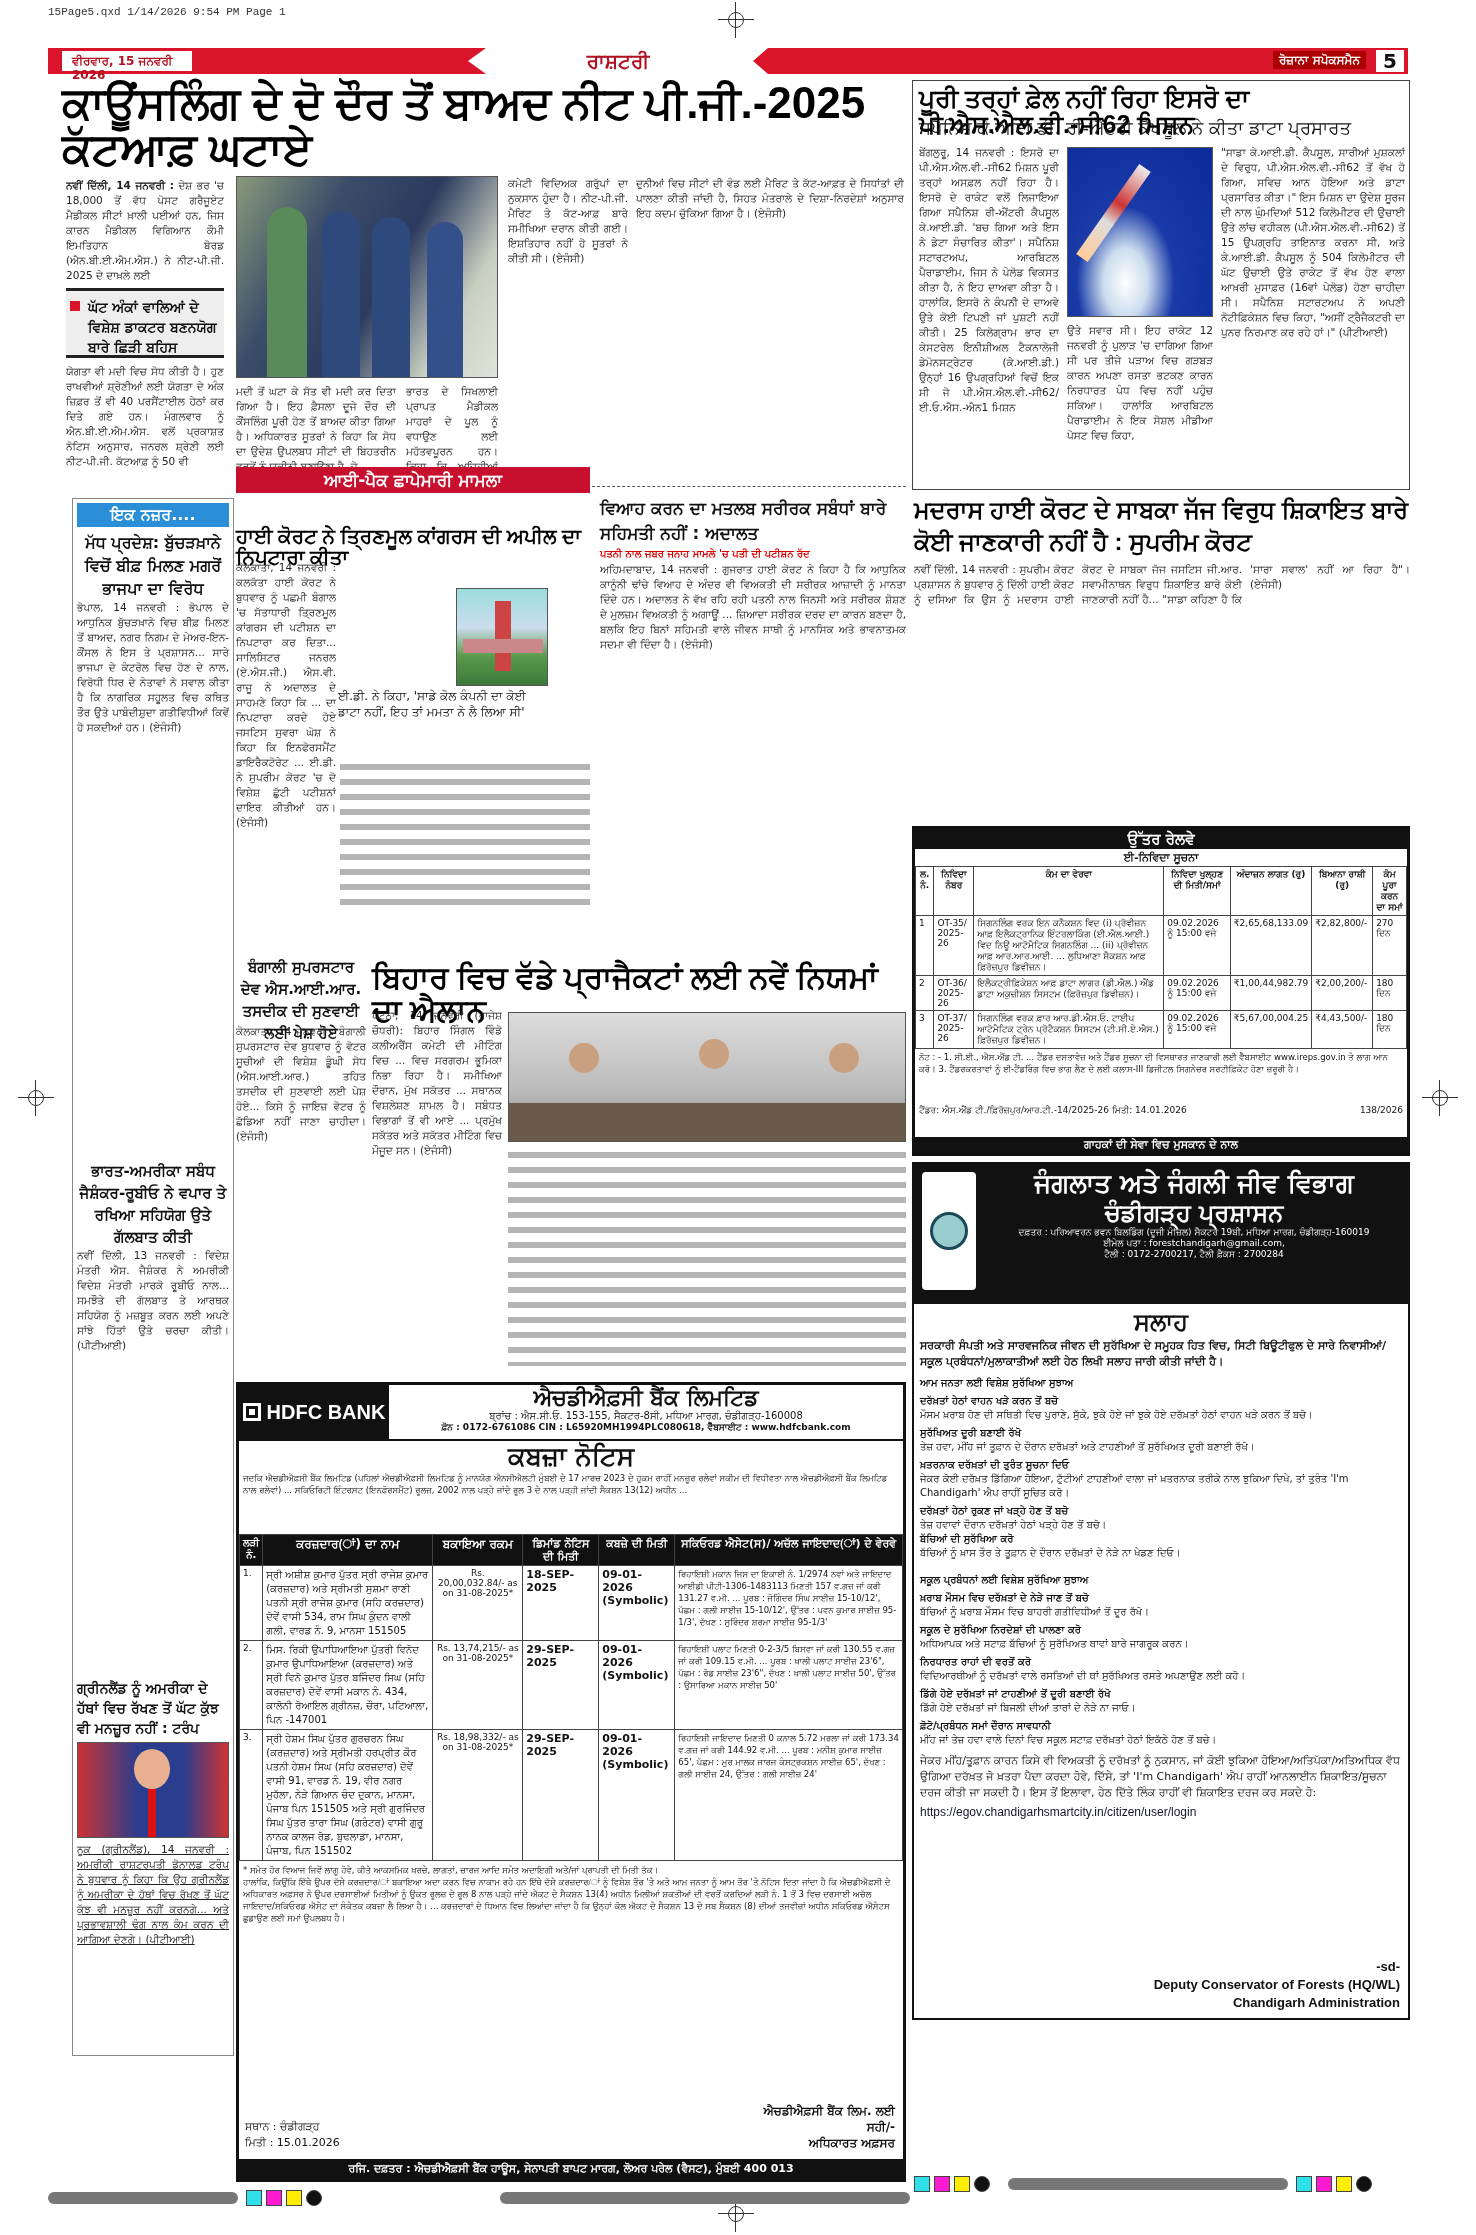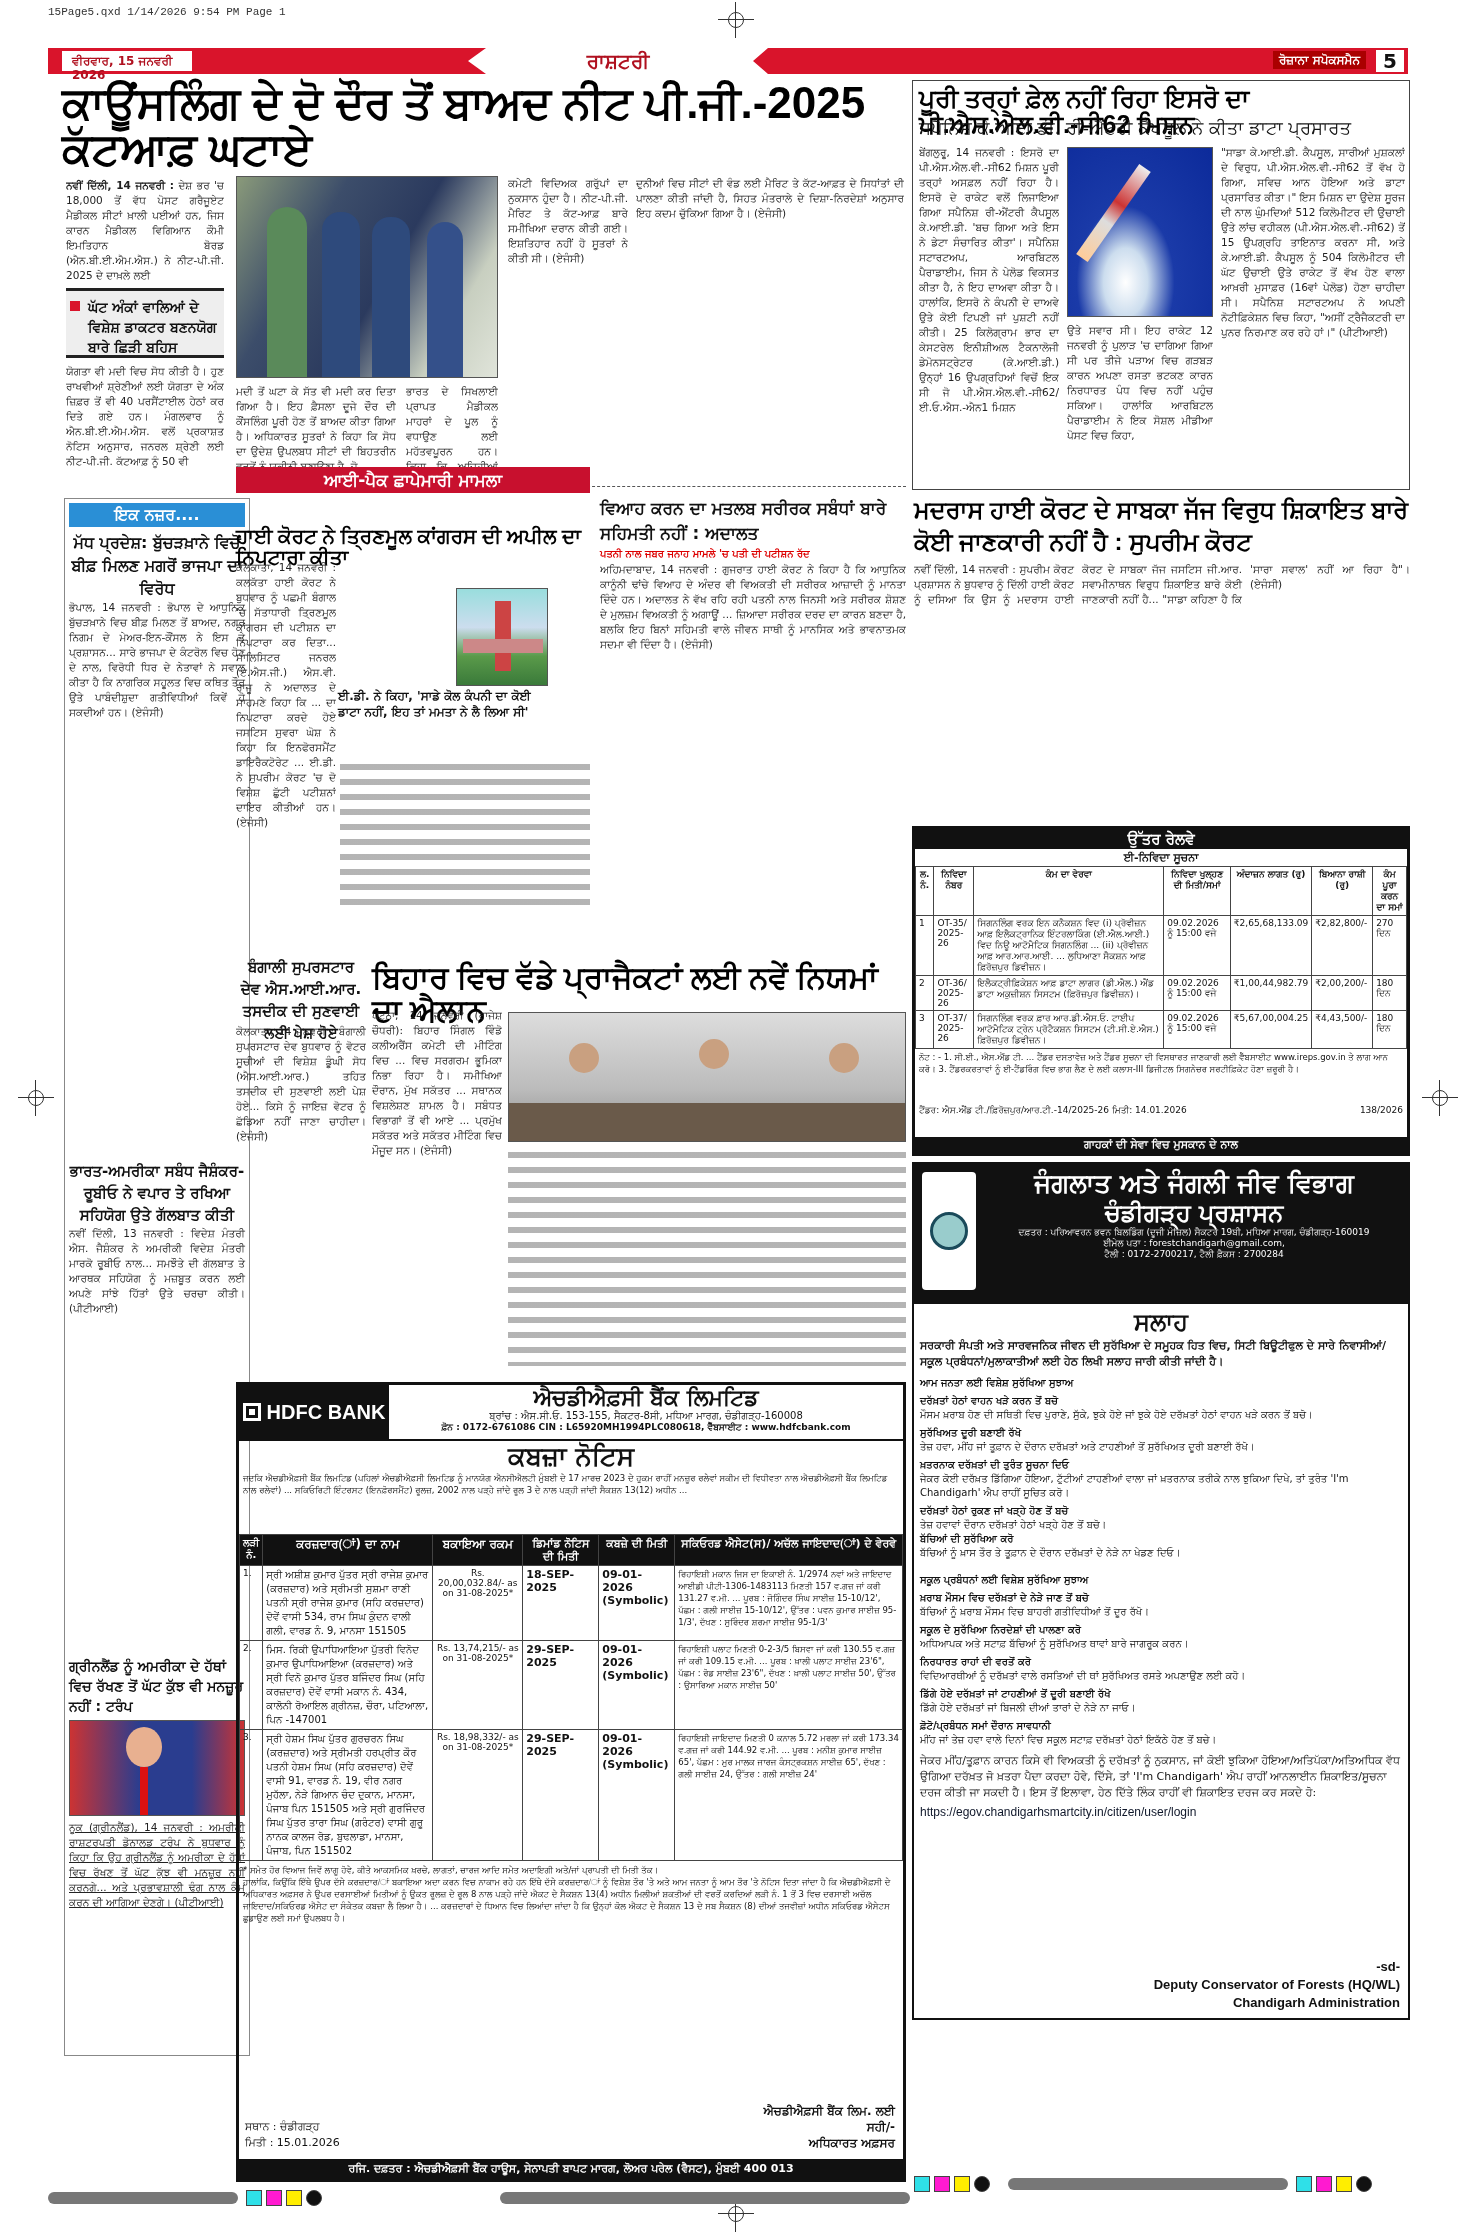--- a/index.html
+++ b/index.html
@@ -80,41 +80,41 @@
   <div class="headline-xl" style="left:6px;top:4px;width:488px;font-size:25px;">ਪੂਰੀ ਤਰ੍ਹਾਂ ਫ਼ੇਲ ਨਹੀਂ ਰਿਹਾ ਇਸਰੋ ਦਾ ਪੀ.ਐਸ.ਐਲ.ਵੀ.-ਸੀ62 ਮਿਸ਼ਨ</div>
   <div style="position:absolute;left:6px;top:36px;width:488px;font-size:18px;line-height:22px;">ਸਪੈਨਿਸ਼ ਕੇ.ਆਈ.ਡੀ. ਰੀ-ਐਂਟਰੀ ਕੈਪਸੂਲ ਨੇ ਕੀਤਾ ਡਾਟਾ ਪ੍ਰਸਾਰਤ</div>
   <div class="col-text" style="left:6px;top:64px;width:140px;height:340px;">ਬੇਂਗਲੁਰੂ, 14 ਜਨਵਰੀ : ਇਸਰੋ ਦਾ ਪੀ.ਐਸ.ਐਲ.ਵੀ.-ਸੀ62 ਮਿਸ਼ਨ ਪੂਰੀ ਤਰ੍ਹਾਂ ਅਸਫ਼ਲ ਨਹੀਂ ਰਿਹਾ ਹੈ। ਇਸਰੋ ਦੇ ਰਾਕੇਟ ਵਲੋਂ ਲਿਜਾਇਆ ਗਿਆ ਸਪੈਨਿਸ਼ ਰੀ-ਐਂਟਰੀ ਕੈਪਸੂਲ ਕੇ.ਆਈ.ਡੀ. 'ਬਚ ਗਿਆ ਅਤੇ ਇਸ ਨੇ ਡੇਟਾ ਸੰਚਾਰਿਤ ਕੀਤਾ'। ਸਪੈਨਿਸ਼ ਸਟਾਰਟਅਪ, ਆਰਬਿਟਲ ਪੈਰਾਡਾਈਮ, ਜਿਸ ਨੇ ਪੇਲੋਡ ਵਿਕਸਤ ਕੀਤਾ ਹੈ, ਨੇ ਇਹ ਦਾਅਵਾ ਕੀਤਾ ਹੈ। ਹਾਲਾਂਕਿ, ਇਸਰੋ ਨੇ ਕੰਪਨੀ ਦੇ ਦਾਅਵੇ ਉਤੇ ਕੋਈ ਟਿਪਣੀ ਜਾਂ ਪੁਸ਼ਟੀ ਨਹੀਂ ਕੀਤੀ। 25 ਕਿਲੋਗ੍ਰਾਮ ਭਾਰ ਦਾ ਕੇਸਟਰੇਲ ਇਨੀਸ਼ੀਅਲ ਟੈਕਨਾਲੋਜੀ ਡੇਮੋਨਸਟ੍ਰੇਟਰ (ਕੇ.ਆਈ.ਡੀ.) ਉਨ੍ਹਾਂ 16 ਉਪਗ੍ਰਹਿਆਂ ਵਿਚੋਂ ਇਕ ਸੀ ਜੋ ਪੀ.ਐਸ.ਐਲ.ਵੀ.-ਸੀ62/ਈ.ਓ.ਐਸ.-ਐਨ1 ਮਿਸ਼ਨ</div>
   <div class="photo" style="left:154px;top:66px;width:146px;height:170px;background:radial-gradient(ellipse at 40% 80%,#fff 0%,#cde 18%,#1a3aa8 40%,#0c2a9a 100%);">
     <div style="position:absolute;left:70px;top:20px;width:14px;height:110px;background:linear-gradient(#eee,#c33 40%,#ddd 60%,#fc9);transform:rotate(35deg);transform-origin:top;"></div>
   </div>
   <div class="col-text" style="left:154px;top:242px;width:146px;height:162px;">ਉਤੇ ਸਵਾਰ ਸੀ। ਇਹ ਰਾਕੇਟ 12 ਜਨਵਰੀ ਨੂੰ ਪੁਲਾੜ 'ਚ ਦਾਗਿਆ ਗਿਆ ਸੀ ਪਰ ਤੀਜੇ ਪੜਾਅ ਵਿਚ ਗੜਬੜ ਕਾਰਨ ਅਪਣਾ ਰਸਤਾ ਭਟਕਣ ਕਾਰਨ ਨਿਰਧਾਰਤ ਪੰਧ ਵਿਚ ਨਹੀਂ ਪਹੁੰਚ ਸਕਿਆ। ਹਾਲਾਂਕਿ ਆਰਬਿਟਲ ਪੈਰਾਡਾਈਮ ਨੇ ਇਕ ਸੋਸ਼ਲ ਮੀਡੀਆ ਪੋਸਟ ਵਿਚ ਕਿਹਾ,</div>
   <div class="col-text" style="left:308px;top:64px;width:184px;height:340px;">"ਸਾਡਾ ਕੇ.ਆਈ.ਡੀ. ਕੈਪਸੂਲ, ਸਾਰੀਆਂ ਮੁਸ਼ਕਲਾਂ ਦੇ ਵਿਰੁਧ, ਪੀ.ਐਸ.ਐਲ.ਵੀ.-ਸੀ62 ਤੋਂ ਵੱਖ ਹੋ ਗਿਆ, ਸਵਿਚ ਆਨ ਹੋਇਆ ਅਤੇ ਡਾਟਾ ਪ੍ਰਸਾਰਿਤ ਕੀਤਾ।" ਇਸ ਮਿਸ਼ਨ ਦਾ ਉਦੇਸ਼ ਸੂਰਜ ਦੀ ਨਾਲ ਘੁੰਮਦਿਆਂ 512 ਕਿਲੋਮੀਟਰ ਦੀ ਉਚਾਈ ਉਤੇ ਲਾਂਚ ਵਹੀਕਲ (ਪੀ.ਐਸ.ਐਲ.ਵੀ.-ਸੀ62) ਤੋਂ 15 ਉਪਗ੍ਰਹਿ ਤਾਇਨਾਤ ਕਰਨਾ ਸੀ, ਅਤੇ ਕੇ.ਆਈ.ਡੀ. ਕੈਪਸੂਲ ਨੂੰ 504 ਕਿਲੋਮੀਟਰ ਦੀ ਘੱਟ ਉਚਾਈ ਉਤੇ ਰਾਕੇਟ ਤੋਂ ਵੱਖ ਹੋਣ ਵਾਲਾ ਆਖ਼ਰੀ ਮੁਸਾਫ਼ਰ (16ਵਾਂ ਪੇਲੋਡ) ਹੋਣਾ ਚਾਹੀਦਾ ਸੀ। ਸਪੈਨਿਸ਼ ਸਟਾਰਟਅਪ ਨੇ ਅਪਣੀ ਨੋਟੀਫ਼ਿਕੇਸ਼ਨ ਵਿਚ ਕਿਹਾ, "ਅਸੀਂ ਟ੍ਰੈਜੈਕਟਰੀ ਦਾ ਪੁਨਰ ਨਿਰਮਾਣ ਕਰ ਰਹੇ ਹਾਂ।" (ਪੀਟੀਆਈ)</div>
 </div>
 
-<div class="box" style="left:64px;top:498px;width:186px;height:1558px;border-color:#888;">
+<div class="box" style="left:72px;top:498px;width:162px;height:1558px;border-color:#888;">
   <div style="margin:4px;height:24px;background:#2a8fd6;color:#fff;font-size:16px;font-weight:bold;text-align:center;line-height:24px;">ਇਕ ਨਜ਼ਰ....</div>
   <div style="padding:0 4px;font-size:16px;font-weight:bold;text-align:center;line-height:23px;">ਮੱਧ ਪ੍ਰਦੇਸ਼: ਬੁੱਚੜਖ਼ਾਨੇ ਵਿਚੋਂ ਬੀਫ਼ ਮਿਲਣ ਮਗਰੋਂ ਭਾਜਪਾ ਦਾ ਵਿਰੋਧ</div>
   <div class="col-text" style="position:relative;padding:0 4px;height:560px;">ਭੋਪਾਲ, 14 ਜਨਵਰੀ : ਭੋਪਾਲ ਦੇ ਆਧੁਨਿਕ ਬੁੱਚੜਖ਼ਾਨੇ ਵਿਚ ਬੀਫ਼ ਮਿਲਣ ਤੋਂ ਬਾਅਦ, ਨਗਰ ਨਿਗਮ ਦੇ ਮੇਅਰ-ਇਨ-ਕੌਂਸਲ ਨੇ ਇਸ ਤੇ ਪ੍ਰਸ਼ਾਸਨ... ਸਾਰੇ ਭਾਜਪਾ ਦੇ ਕੰਟਰੋਲ ਵਿਚ ਹੋਣ ਦੇ ਨਾਲ, ਵਿਰੋਧੀ ਧਿਰ ਦੇ ਨੇਤਾਵਾਂ ਨੇ ਸਵਾਲ ਕੀਤਾ ਹੈ ਕਿ ਨਾਗਰਿਕ ਸਹੂਲਤ ਵਿਚ ਕਥਿਤ ਤੌਰ ਉਤੇ ਪਾਬੰਦੀਸ਼ੁਦਾ ਗਤੀਵਿਧੀਆਂ ਕਿਵੇਂ ਹੋ ਸਕਦੀਆਂ ਹਨ। (ਏਜੰਸੀ)</div>
   <div style="padding:0 4px;font-size:15px;font-weight:bold;text-align:center;line-height:22px;">ਭਾਰਤ-ਅਮਰੀਕਾ ਸਬੰਧ ਜੈਸ਼ੰਕਰ-ਰੂਬੀਓ ਨੇ ਵਪਾਰ ਤੇ ਰਖਿਆ ਸਹਿਯੋਗ ਉਤੇ ਗੱਲਬਾਤ ਕੀਤੀ</div>
   <div class="col-text" style="position:relative;padding:0 4px;height:430px;">ਨਵੀਂ ਦਿੱਲੀ, 13 ਜਨਵਰੀ : ਵਿਦੇਸ਼ ਮੰਤਰੀ ਐਸ. ਜੈਸ਼ੰਕਰ ਨੇ ਅਮਰੀਕੀ ਵਿਦੇਸ਼ ਮੰਤਰੀ ਮਾਰਕੋ ਰੂਬੀਓ ਨਾਲ... ਸਮਝੌਤੇ ਦੀ ਗੱਲਬਾਤ ਤੇ ਆਰਥਕ ਸਹਿਯੋਗ ਨੂੰ ਮਜ਼ਬੂਤ ਕਰਨ ਲਈ ਅਪਣੇ ਸਾਂਝੇ ਹਿੱਤਾਂ ਉਤੇ ਚਰਚਾ ਕੀਤੀ। (ਪੀਟੀਆਈ)</div>
   <div style="padding:0 4px;font-size:14px;font-weight:bold;line-height:20px;">ਗ੍ਰੀਨਲੈਂਡ ਨੂੰ ਅਮਰੀਕਾ ਦੇ ਹੱਥਾਂ ਵਿਚ ਰੱਖਣ ਤੋਂ ਘੱਟ ਕੁੱਝ ਵੀ ਮਨਜ਼ੂਰ ਨਹੀਂ : ਟਰੰਪ</div>
   <div class="photo" style="position:relative;margin:4px;height:96px;background:linear-gradient(90deg,#c33 0%,#2a3d8f 40%,#2a3d8f 70%,#c33 100%);">
     <div style="position:absolute;left:56px;top:6px;width:36px;height:40px;background:#e8b090;border-radius:50%;"></div>
     <div style="position:absolute;left:70px;top:46px;width:8px;height:50px;background:#d11;"></div>
   </div>
   <div class="col-text" style="position:relative;padding:0 4px;height:260px;text-decoration:underline;">ਨੂਕ (ਗ੍ਰੀਨਲੈਂਡ), 14 ਜਨਵਰੀ : ਅਮਰੀਕੀ ਰਾਸ਼ਟਰਪਤੀ ਡੋਨਾਲਡ ਟਰੰਪ ਨੇ ਬੁਧਵਾਰ ਨੂੰ ਕਿਹਾ ਕਿ ਉਹ ਗ੍ਰੀਨਲੈਂਡ ਨੂੰ ਅਮਰੀਕਾ ਦੇ ਹੱਥਾਂ ਵਿਚ ਰੱਖਣ ਤੋਂ ਘੱਟ ਕੁੱਝ ਵੀ ਮਨਜ਼ੂਰ ਨਹੀਂ ਕਰਨਗੇ... ਅਤੇ ਪ੍ਰਭਾਵਸ਼ਾਲੀ ਢੰਗ ਨਾਲ ਕੰਮ ਕਰਨ ਦੀ ਆਗਿਆ ਦੇਣਗੇ। (ਪੀਟੀਆਈ)</div>
 </div>
 
 <div class="kicker" style="left:236px;top:467px;width:354px;height:26px;font-size:17px;line-height:26px;">ਆਈ-ਪੈਕ ਛਾਪੇਮਾਰੀ ਮਾਮਲਾ</div>
 <div class="headline-xl" style="left:236px;top:526px;width:356px;font-size:20px;">ਹਾਈ ਕੋਰਟ ਨੇ ਤ੍ਰਿਣਮੂਲ ਕਾਂਗਰਸ ਦੀ ਅਪੀਲ ਦਾ ਨਿਪਟਾਰਾ ਕੀਤਾ</div>
 <div class="photo" style="left:456px;top:588px;width:92px;height:98px;background:linear-gradient(#9dd 0%,#cde 40%,#5a9a4a 70%,#3a7a3a 100%);">
   <div style="position:absolute;left:38px;top:12px;width:16px;height:70px;background:#c44;"></div>
   <div style="position:absolute;left:6px;top:50px;width:80px;height:14px;background:#c88;"></div>
 </div>
-<div style="position:absolute;left:338px;top:688px;width:210px;height:64px;font-size:12px;font-weight:bold;line-height:16px;">ਈ.ਡੀ. ਨੇ ਕਿਹਾ, 'ਸਾਡੇ ਕੋਲ ਕੰਪਨੀ ਦਾ ਕੋਈ ਡਾਟਾ ਨਹੀਂ, ਇਹ ਤਾਂ ਮਮਤਾ ਨੇ ਲੈ ਲਿਆ ਸੀ'</div>
+<div style="position:absolute;left:338px;top:688px;width:210px;height:64px;font-size:12px;font-weight:normal;line-height:16px;">ਈ.ਡੀ. ਨੇ ਕਿਹਾ, 'ਸਾਡੇ ਕੋਲ ਕੰਪਨੀ ਦਾ ਕੋਈ ਡਾਟਾ ਨਹੀਂ, ਇਹ ਤਾਂ ਮਮਤਾ ਨੇ ਲੈ ਲਿਆ ਸੀ'</div>
 <div class="col-text" style="left:236px;top:560px;width:100px;height:400px;">ਕੋਲਕਾਤਾ, 14 ਜਨਵਰੀ : ਕਲਕੱਤਾ ਹਾਈ ਕੋਰਟ ਨੇ ਬੁਧਵਾਰ ਨੂੰ ਪਛਮੀ ਬੰਗਾਲ 'ਚ ਸੱਤਾਧਾਰੀ ਤ੍ਰਿਣਮੂਲ ਕਾਂਗਰਸ ਦੀ ਪਟੀਸ਼ਨ ਦਾ ਨਿਪਟਾਰਾ ਕਰ ਦਿਤਾ... ਸਾਲਿਸਿਟਰ ਜਨਰਲ (ਏ.ਐਸ.ਜੀ.) ਐਸ.ਵੀ. ਰਾਜੂ ਨੇ ਅਦਾਲਤ ਦੇ ਸਾਹਮਣੇ ਕਿਹਾ ਕਿ ... ਦਾ ਨਿਪਟਾਰਾ ਕਰਦੇ ਹੋਏ ਜਸਟਿਸ ਸੁਵਰਾ ਘੋਸ਼ ਨੇ ਕਿਹਾ ਕਿ ਇਨਫੋਰਸਮੈਂਟ ਡਾਇਰੈਕਟੋਰੇਟ ... ਈ.ਡੀ. ਨੇ ਸੁਪਰੀਮ ਕੋਰਟ 'ਚ ਦੋ ਵਿਸ਼ੇਸ਼ ਛੁੱਟੀ ਪਟੀਸ਼ਨਾਂ ਦਾਇਰ ਕੀਤੀਆਂ ਹਨ। (ਏਜੰਸੀ)</div>
 <div class="col-text filler" style="left:340px;top:760px;width:250px;height:150px;"></div>
 
 <div style="position:absolute;left:600px;top:496px;width:306px;font-size:17px;font-weight:bold;line-height:25px;">ਵਿਆਹ ਕਰਨ ਦਾ ਮਤਲਬ ਸਰੀਰਕ ਸਬੰਧਾਂ ਬਾਰੇ ਸਹਿਮਤੀ ਨਹੀਂ : ਅਦਾਲਤ</div>
 <div class="sub-red" style="left:600px;top:548px;width:306px;">ਪਤਨੀ ਨਾਲ ਜਬਰ ਜਨਾਹ ਮਾਮਲੇ 'ਚ ਪਤੀ ਦੀ ਪਟੀਸ਼ਨ ਰੱਦ</div>
 <div class="col-text" style="left:600px;top:562px;width:306px;height:380px;">ਅਹਿਮਦਾਬਾਦ, 14 ਜਨਵਰੀ : ਗੁਜਰਾਤ ਹਾਈ ਕੋਰਟ ਨੇ ਕਿਹਾ ਹੈ ਕਿ ਆਧੁਨਿਕ ਕਾਨੂੰਨੀ ਢਾਂਚੇ ਵਿਆਹ ਦੇ ਅੰਦਰ ਵੀ ਵਿਅਕਤੀ ਦੀ ਸਰੀਰਕ ਆਜ਼ਾਦੀ ਨੂੰ ਮਾਨਤਾ ਦਿੰਦੇ ਹਨ। ਅਦਾਲਤ ਨੇ ਵੱਖ ਰਹਿ ਰਹੀ ਪਤਨੀ ਨਾਲ ਜਿਨਸੀ ਅਤੇ ਸਰੀਰਕ ਸ਼ੋਸ਼ਣ ਦੇ ਮੁਲਜ਼ਮ ਵਿਅਕਤੀ ਨੂੰ ਅਗਾਊਂ ... ਜ਼ਿਆਦਾ ਸਰੀਰਕ ਦਰਦ ਦਾ ਕਾਰਨ ਬਣਦਾ ਹੈ, ਬਲਕਿ ਇਹ ਬਿਨਾਂ ਸਹਿਮਤੀ ਵਾਲੇ ਜੀਵਨ ਸਾਥੀ ਨੂੰ ਮਾਨਸਿਕ ਅਤੇ ਭਾਵਨਾਤਮਕ ਸਦਮਾ ਵੀ ਦਿੰਦਾ ਹੈ। (ਏਜੰਸੀ)</div>
 
 <div class="headline-xl" style="left:914px;top:494px;width:496px;font-size:24px;line-height:32px;">ਮਦਰਾਸ ਹਾਈ ਕੋਰਟ ਦੇ ਸਾਬਕਾ ਜੱਜ ਵਿਰੁਧ ਸ਼ਿਕਾਇਤ ਬਾਰੇ ਕੋਈ ਜਾਣਕਾਰੀ ਨਹੀਂ ਹੈ : ਸੁਪਰੀਮ ਕੋਰਟ</div>
 <div class="col-text" style="left:914px;top:562px;width:496px;height:256px;column-count:3;column-gap:8px;">ਨਵੀਂ ਦਿੱਲੀ, 14 ਜਨਵਰੀ : ਸੁਪਰੀਮ ਕੋਰਟ ਪ੍ਰਸ਼ਾਸਨ ਨੇ ਬੁਧਵਾਰ ਨੂੰ ਦਿੱਲੀ ਹਾਈ ਕੋਰਟ ਨੂੰ ਦਸਿਆ ਕਿ ਉਸ ਨੂੰ ਮਦਰਾਸ ਹਾਈ ਕੋਰਟ ਦੇ ਸਾਬਕਾ ਜੱਜ ਜਸਟਿਸ ਜੀ.ਆਰ. ਸਵਾਮੀਨਾਥਨ ਵਿਰੁਧ ਸ਼ਿਕਾਇਤ ਬਾਰੇ ਕੋਈ ਜਾਣਕਾਰੀ ਨਹੀਂ ਹੈ... "ਸਾਡਾ ਕਹਿਣਾ ਹੈ ਕਿ 'ਸਾਰਾ ਸਵਾਲ' ਨਹੀਂ ਆ ਰਿਹਾ ਹੈ"। (ਏਜੰਸੀ)</div>
 

